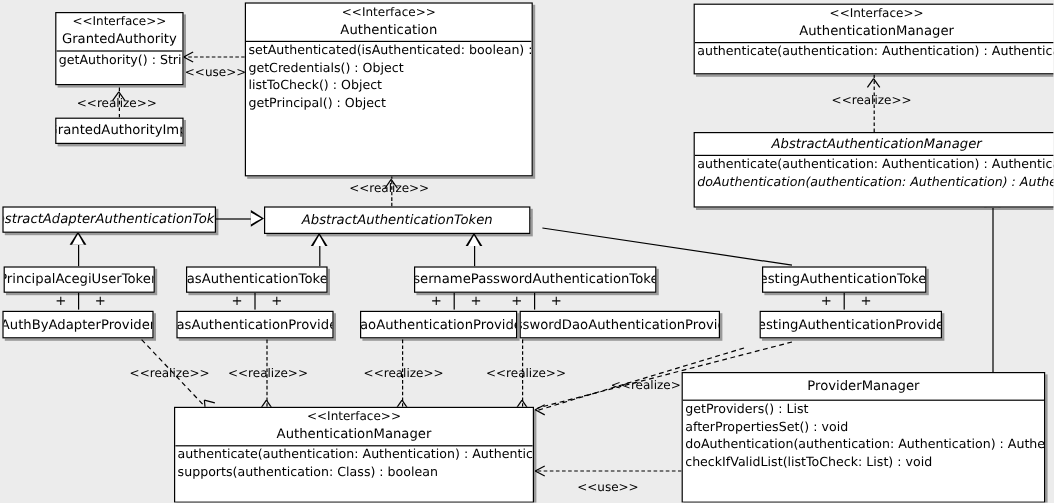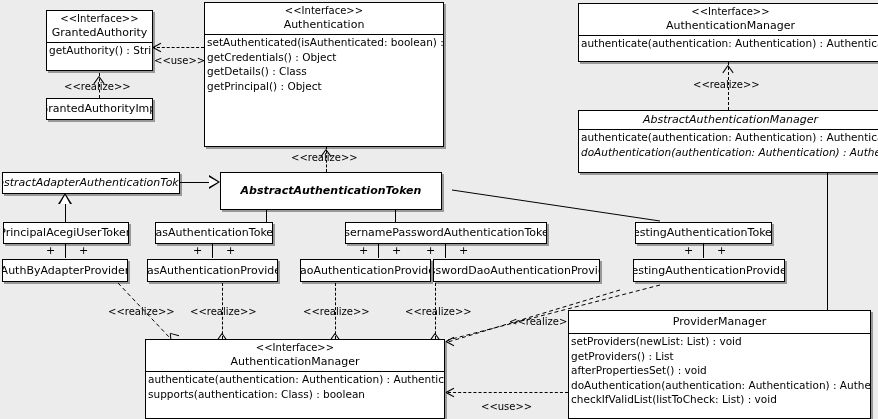--- a/index.html
+++ b/index.html
@@ -337,21 +337,21 @@
 
   <div class="cls" style="left:204px; top:2px; width:240px; height:145px;">
     <div class="hdr">
       <span class="stereo">&lt;&lt;Interface&gt;&gt;</span>
       <span class="nm">Authentication</span>
     </div>
     <div class="sep"></div>
     <div class="ops">
       <div class="op">setAuthenticated(isAuthenticated: boolean) : void</div>
       <div class="op">getCredentials() : Object</div>
-      <div class="op">getDetails() : Class</div>
+      <div class="op">listToCheck() : Object</div>
       <div class="op">getPrincipal() : Object</div>
     </div>
   </div>
 
   <div class="cls" style="left:578px; top:3px; width:305px; height:59px;">
     <div class="hdr">
       <span class="stereo">&lt;&lt;Interface&gt;&gt;</span>
       <span class="nm">AuthenticationManager</span>
     </div>
     <div class="sep"></div>
@@ -368,21 +368,21 @@
     <div class="ops">
       <div class="op">authenticate(authentication: Authentication) : Authentication</div>
       <div class="op abs">doAuthentication(authentication: Authentication) : Authentication</div>
     </div>
   </div>
 
   <div class="cls simple abstract" style="left:2px; top:172px; width:178px; height:22px;">
     <div class="nm1">AbstractAdapterAuthenticationToken</div>
   </div>
 
-  <div class="cls simple abstract" style="left:220px; top:172px; width:222px; height:38px;font-weight:bold;">
+  <div class="cls simple abstract" style="left:220px; top:172px; width:222px; height:23px;">
     <div class="nm1">AbstractAuthenticationToken</div>
   </div>
 
   <div class="cls simple" style="left:3px; top:222px; width:126px; height:22px;">
     <div class="nm1">PrincipalAcegiUserToken</div>
   </div>
 
   <div class="cls simple" style="left:155px; top:222px; width:118px; height:22px;">
     <div class="nm1">CasAuthenticationToken</div>
   </div>
@@ -426,21 +426,20 @@
       <div class="op">supports(authentication: Class) : boolean</div>
     </div>
   </div>
 
   <div class="cls" style="left:568px; top:310px; width:303px; height:109px;">
     <div class="hdr" style="padding-top:3px; padding-bottom:4px;">
       <span class="nm">ProviderManager</span>
     </div>
     <div class="sep"></div>
     <div class="ops">
-      <div class="op">setProviders(newList: List) : void</div>
       <div class="op">getProviders() : List</div>
       <div class="op">afterPropertiesSet() : void</div>
       <div class="op">doAuthentication(authentication: Authentication) : Authentication</div>
       <div class="op">checkIfValidList(listToCheck: List) : void</div>
     </div>
   </div>
 
 </div>
 
 </body></html>

